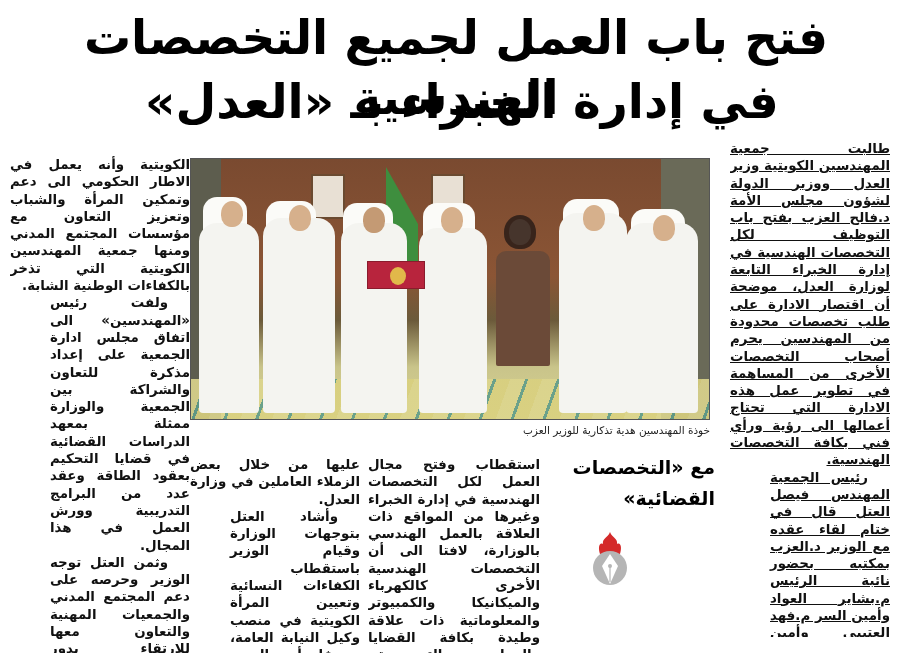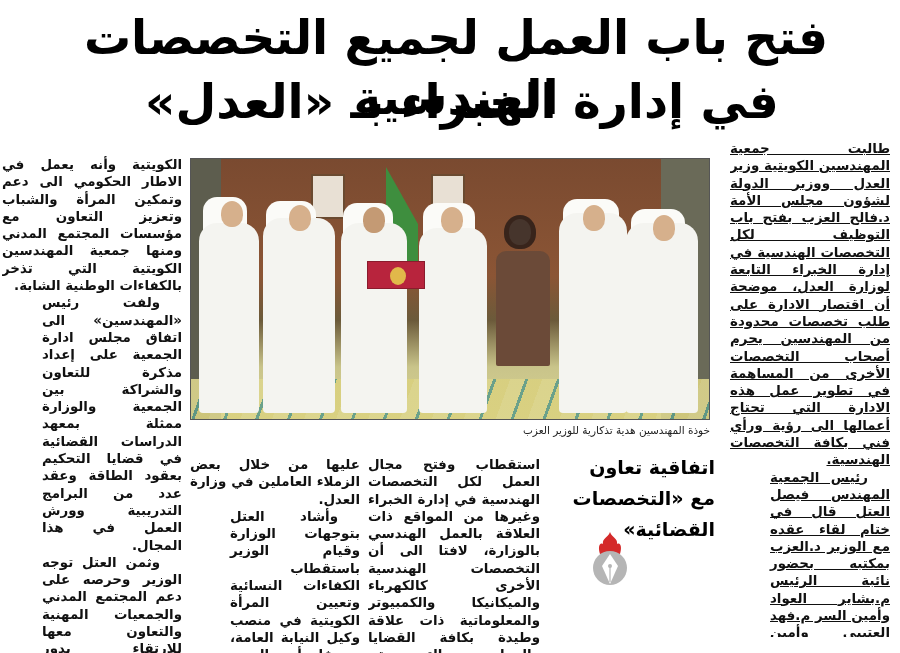--- a/index.html
+++ b/index.html
@@ -16,21 +16,21 @@
 
   .col {
     position: absolute; font-size: 13.4px; line-height: 17.3px; font-weight: bold;
     text-align: justify; text-align-last: right; direction: rtl; color: #111;
     overflow: hidden;
   }
   .col p { margin: 0; }
   .col p.indent { text-indent: 22px; margin-left: 40px; }
 
   #col-right { left: 730px; top: 140px; width: 160px; height: 497px; text-decoration: underline; }
-  #col-left  { left: 2px;  top: 156px; width: 180px; height: 497px; }
+  #col-left  { left: 10px;  top: 156px; width: 180px; height: 497px; }
   #col-mid2  { left: 190px; top: 456px; width: 170px; height: 197px; }
   #col-mid1  { left: 368px; top: 456px; width: 172px; height: 197px; }
 
   .photo {
     position: absolute; left: 190px; top: 158px; width: 520px; height: 262px;
     border: 1px solid #555; overflow: hidden;
     background: linear-gradient(180deg, #7a4a30 0%, #8b5535 45%, #6b5a3a 62%, #c9c48a 80%, #d8d392 100%);
   }
   .photo .wall-left { position: absolute; left: 0; top: 0; width: 30px; height: 262px; background: #5d5d4e; }
   .photo .wall-right { position: absolute; right: 0; top: 0; width: 48px; height: 262px; background: #6a6a58; }
@@ -119,21 +119,20 @@
   <p class="indent">وأشاد العتل بتوجهات الوزارة وقيام الوزير باستقطاب الكفاءات النسائية وتعيين المرأة الكويتية في منصب وكيل النيابة العامة، مضيفا أن الوزير د.العزب أشاد بوجود نائبة للرئيس في جمعية المهندسين</p>
 </div>
 
 <div class="col" id="col-left">
   <p>الكويتية وأنه يعمل في الاطار الحكومي الى دعم وتمكين المرأة والشباب وتعزيز التعاون مع مؤسسات المجتمع المدني ومنها جمعية المهندسين الكويتية التي تذخر بالكفاءات الوطنية الشابة.</p>
   <p class="indent">ولفت رئيس «المهندسين» الى اتفاق مجلس ادارة الجمعية على إعداد مذكرة للتعاون والشراكة بين الجمعية والوزارة ممثلة بمعهد الدراسات القضائية في قضايا التحكيم بعقود الطاقة وعقد عدد من البرامج التدريبية وورش العمل في هذا المجال.</p>
   <p class="indent">وثمن العتل توجه الوزير وحرصه على دعم المجتمع المدني والجمعيات المهنية والتعاون معها للارتقاء بدور الكفاءات الوطنية ورعاية مشاريع جمعية المهندسين ومواقفها الهادفة الى تعزيز وتحقيق التنمية التي تنشدها الكويت بمختلف المجالات.</p>
 </div>
 
 <div class="subhead">
-  <div>اتفاقية تعاون</div>
   <div>مع «التخصصات</div>
   <div>القضائية»</div>
 </div>
 
 <div class="logo">
   <svg width="40" height="58" viewBox="0 0 40 58">
     <path d="M20 2 C22 8 28 8 27 14 C31 12 32 18 30 24 L10 24 C8 18 9 12 13 14 C12 8 18 8 20 2 Z" fill="#d42a2a"></path>
     <circle cx="20" cy="38" r="17" fill="#b5b5b5"></circle>
     <path d="M20 24 L28 36 L20 54 L12 36 Z" fill="#ffffff"></path>
     <line x1="20" y1="36" x2="20" y2="52" stroke="#b5b5b5" stroke-width="1.2"></line>

